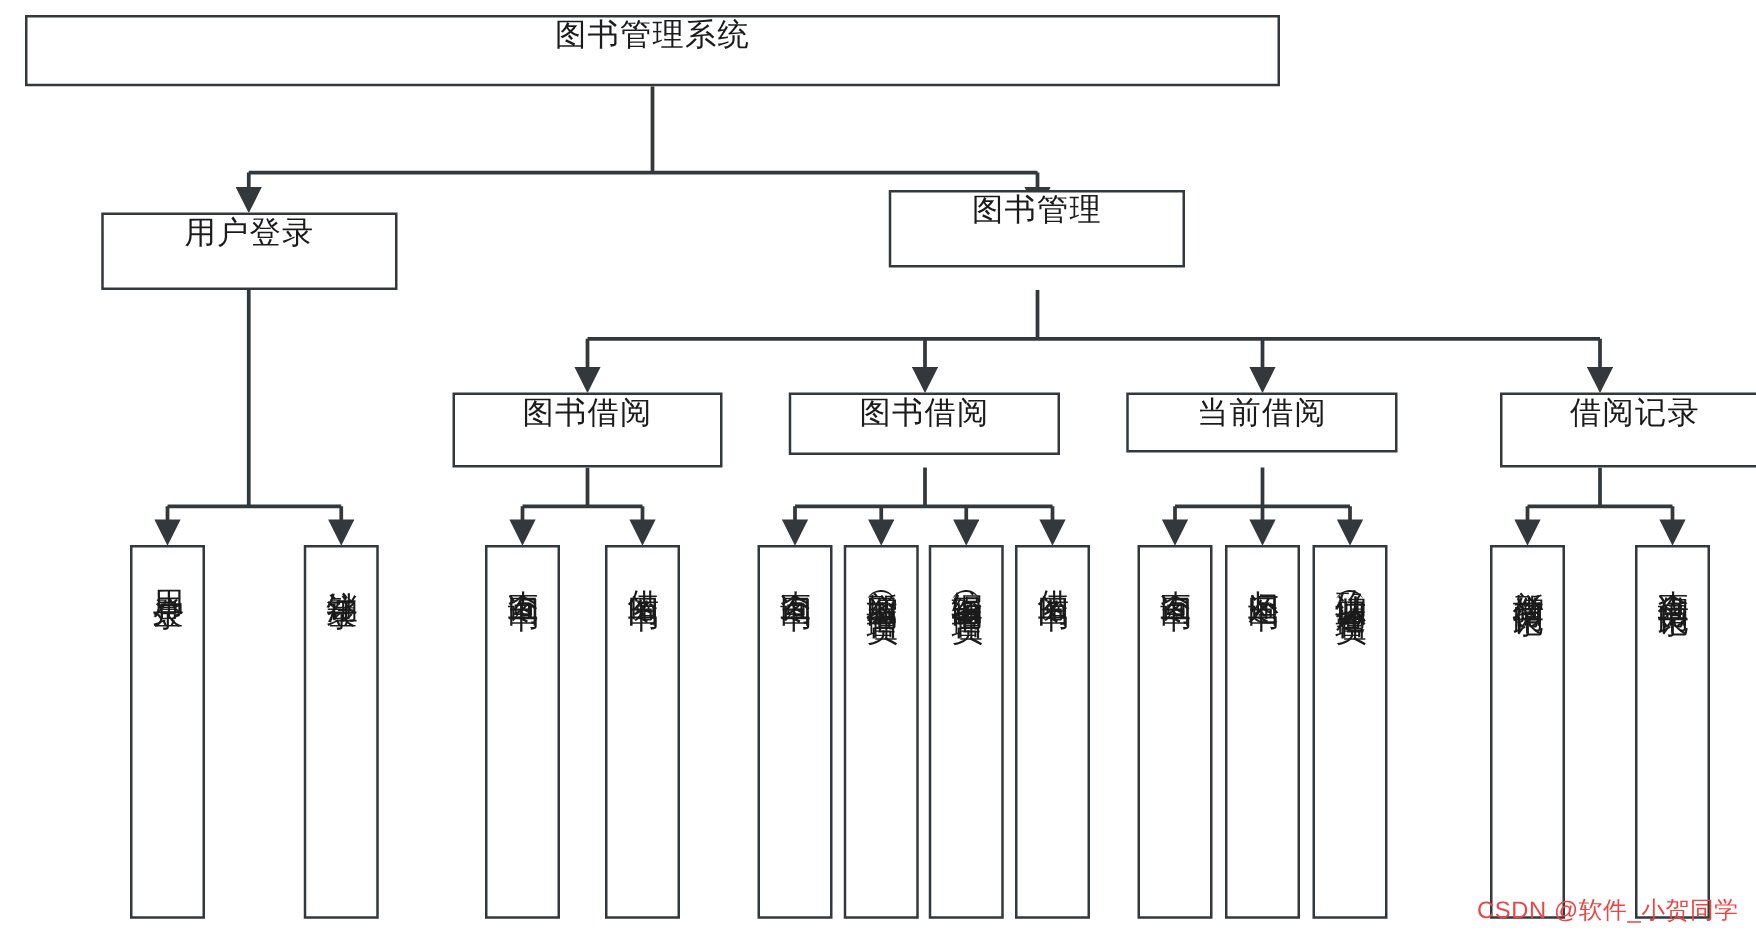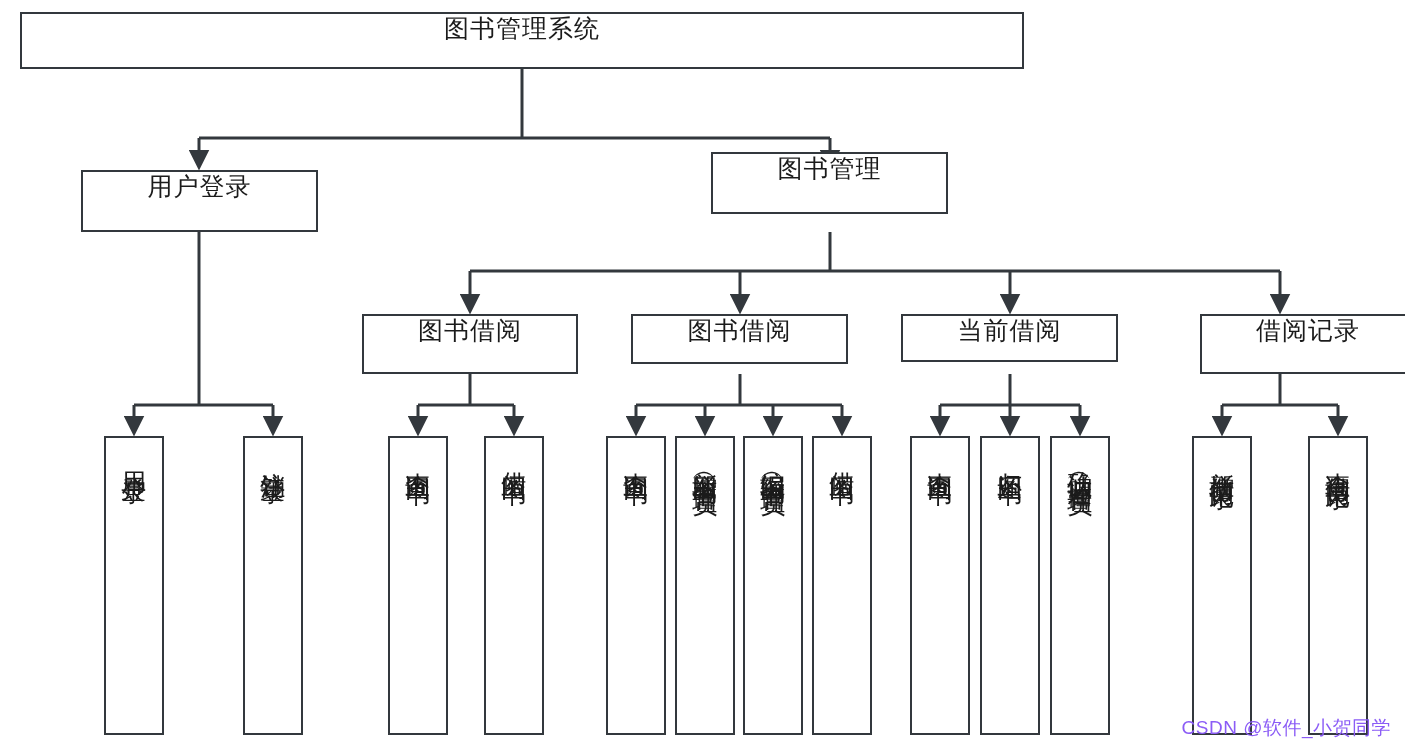--- a/index.html
+++ b/index.html
@@ -62,21 +62,21 @@
     font-size: 25px;
     line-height: 1.05;
     letter-spacing: 3px;
     white-space: pre;
   }
   #watermark {
     position: absolute;
     right: 14px;
     bottom: 6px;
     font-size: 19px;
-    color: #8b5cf6;
+    color: #ef4444;
     letter-spacing: 0.5px;
     z-index: 6;
     pointer-events: none;
     white-space: nowrap;
   }
 </style>
 </head>
 <body>
 
 <div id="diagram-root">

